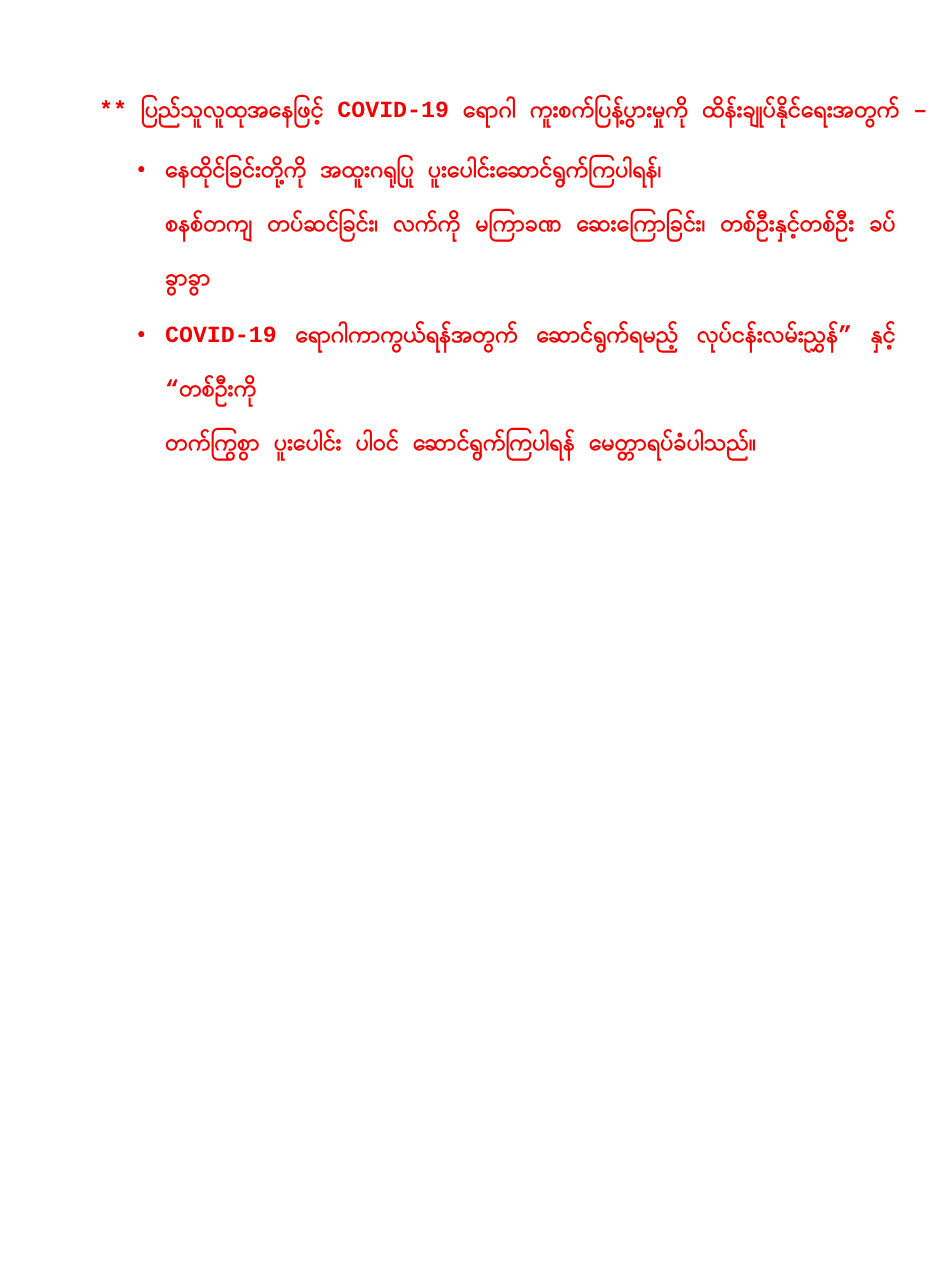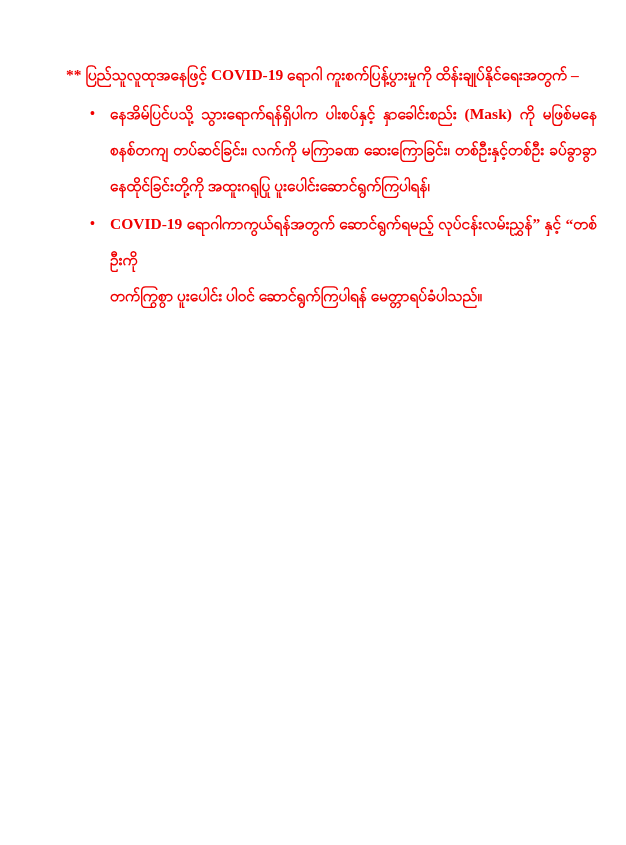--- a/index.html
+++ b/index.html
@@ -6,21 +6,21 @@
     margin: 0;
     padding: 0;
     background: #ffffff;
   }
   .page {
     position: relative;
     width: 626px;
     height: 845px;
     background: #ffffff;
     overflow: hidden;
-    font-family: Liberation Serif, serif;
+    font-family: Liberation Mono, monospace;
   }
   .content {
     position: absolute;
     top: 56px;
     left: 66px;
     width: 531px;
     color: #f00000;
     font-weight: bold;
     font-size: 15.5px;
   }
@@ -58,23 +58,22 @@
 <body>
 
 <div class="page">
   <div class="content">
 
     <div class="heading">** ပြည်သူလူထုအနေဖြင့် COVID-19 ရောဂါ ကူးစက်ပြန့်ပွားမှုကို ထိန်းချုပ်နိုင်ရေးအတွက် –</div>
 
     <div class="bullet-item">
       <div class="bullet-marker">•</div>
       <div class="bullet-lines">
-        <div class="text-line">နေအိမ်ပြင်ပသို့ သွားရောက်ရန်ရှိပါက ပါးစပ်နှင့် နှာခေါင်းစည်း (Mask) ကို မဖြစ်မနေ</div>
+        <div class="text-line last-line">နေထိုင်ခြင်းတို့ကို အထူးဂရုပြု ပူးပေါင်းဆောင်ရွက်ကြပါရန်၊</div>
         <div class="text-line">စနစ်တကျ တပ်ဆင်ခြင်း၊ လက်ကို မကြာခဏ ဆေးကြောခြင်း၊ တစ်ဦးနှင့်တစ်ဦး ခပ်ခွာခွာ</div>
-        <div class="text-line last-line">နေထိုင်ခြင်းတို့ကို အထူးဂရုပြု ပူးပေါင်းဆောင်ရွက်ကြပါရန်၊</div>
       </div>
     </div>
 
     <div class="bullet-item">
       <div class="bullet-marker">•</div>
       <div class="bullet-lines">
         <div class="text-line">COVID-19 ရောဂါကာကွယ်ရန်အတွက် ဆောင်ရွက်ရမည့် လုပ်ငန်းလမ်းညွှန်” နှင့် “တစ်ဦးကို</div>
         <div class="text-line last-line">တက်ကြွစွာ ပူးပေါင်း ပါဝင် ဆောင်ရွက်ကြပါရန် မေတ္တာရပ်ခံပါသည်။</div>
       </div>
     </div>

